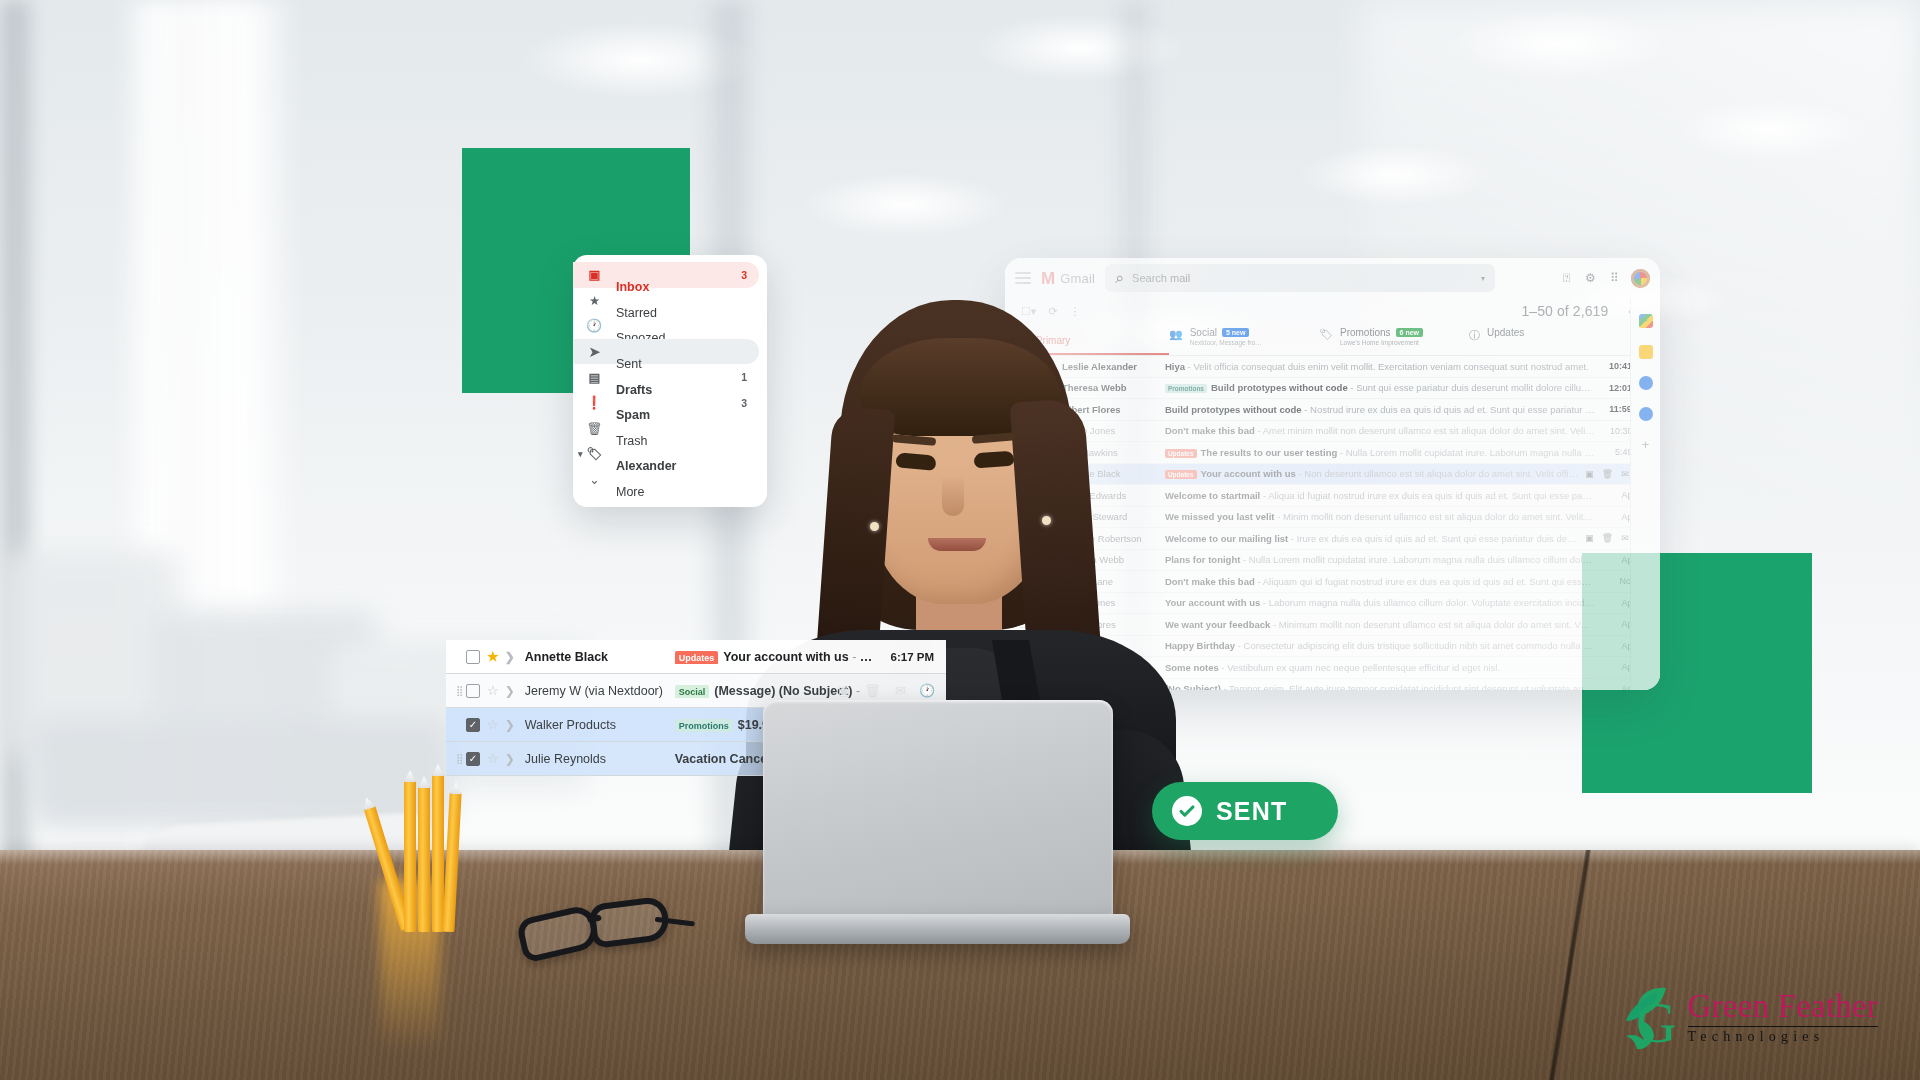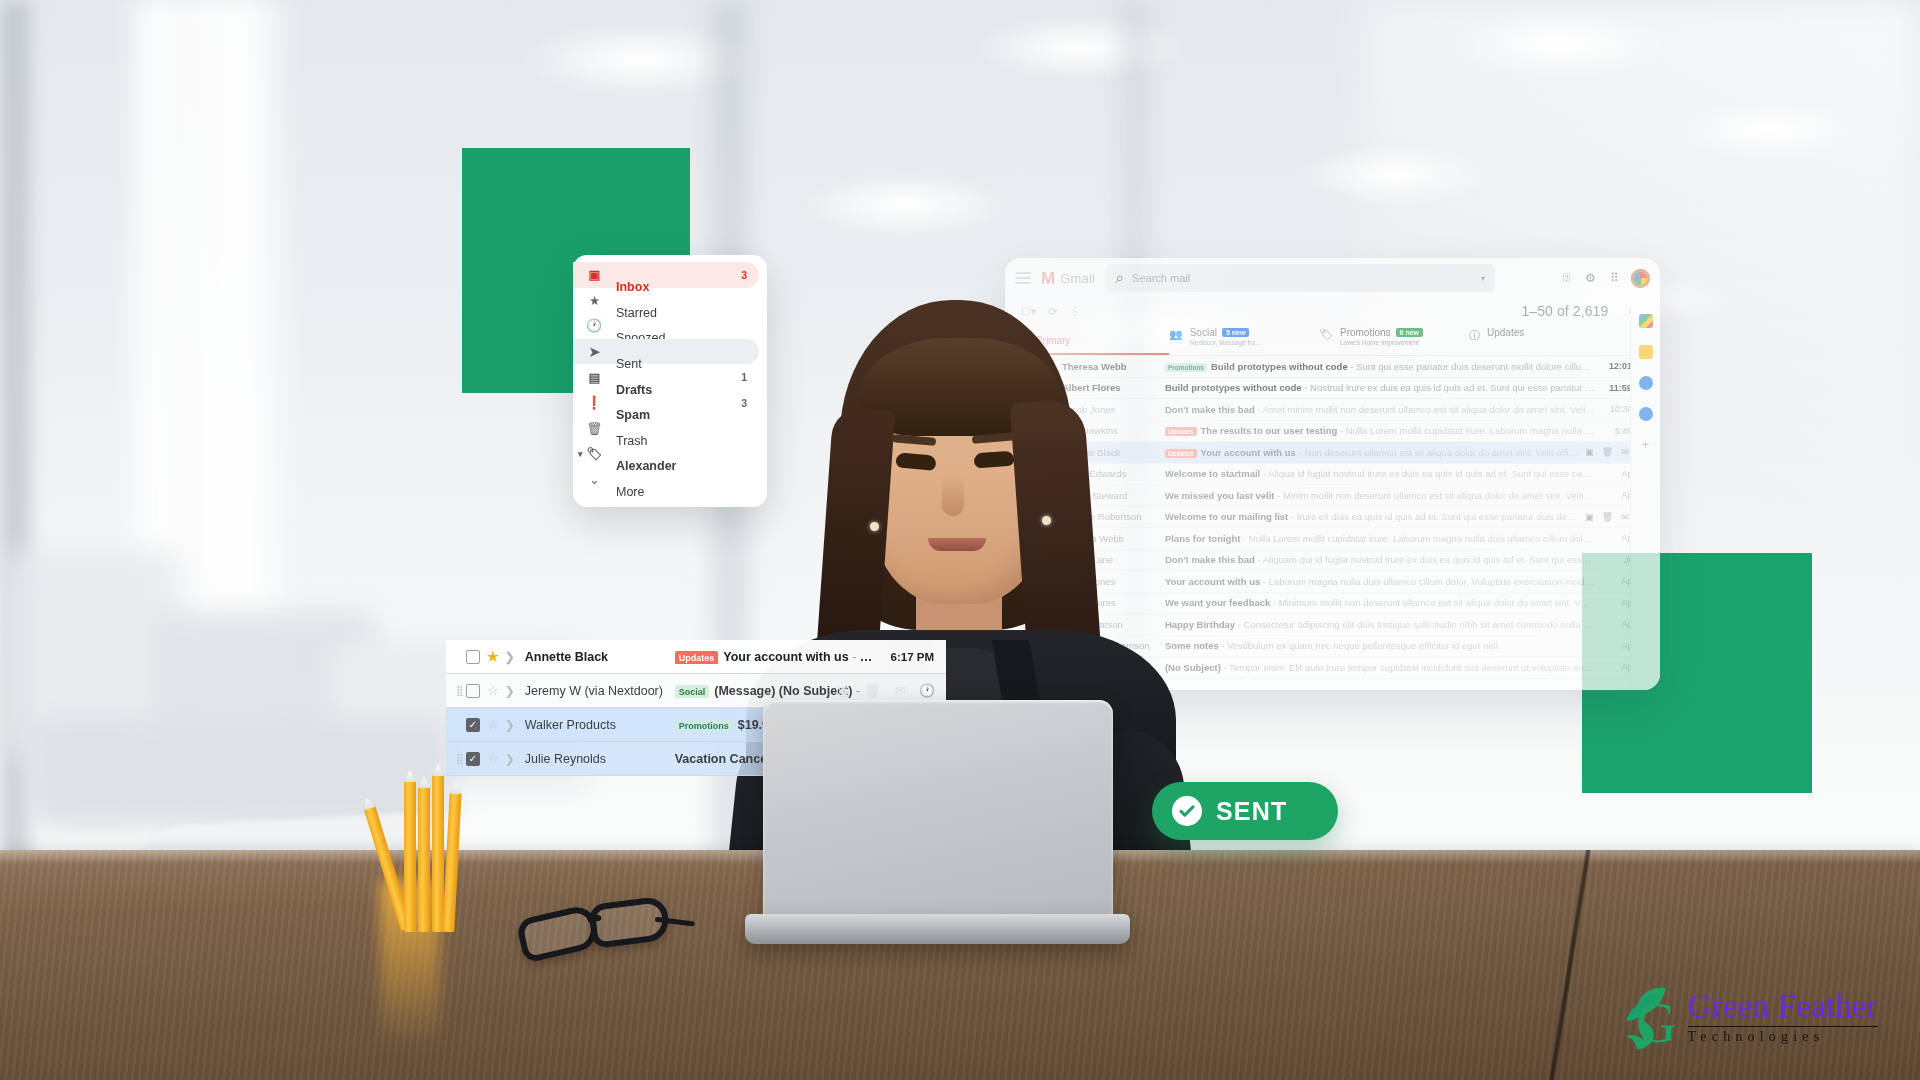--- a/index.html
+++ b/index.html
@@ -344,21 +344,21 @@
     width: 30px; height: 30px; border-radius:50%; background:#fff;
     display:flex; align-items:center; justify-content:center; flex:none;
   }
   #sent-check svg { width: 18px; height: 18px; }
   #sent-label { color:#fff; font-size: 25px; font-weight:700; letter-spacing: 1.2px; }
 
   
   #logo { position: absolute; right: 42px; bottom: 28px; display:flex; align-items:center; gap: 6px; }
   #logo-mark { width: 68px; height: 70px; position:relative; flex:none; }
   #logo-text { display:flex; flex-direction:column; }
-  #logo-title { font-family: "Liberation Serif", serif; font-size: 33px; color:#6d28d9; line-height: 1.05; letter-spacing:.2px; }
+  #logo-title { font-family: "Liberation Serif", serif; font-size: 33px; color:#be185d; line-height: 1.05; letter-spacing:.2px; }
   #logo-rule { height:1.5px; background:#121212; margin: 2px 0 2px; }
   #logo-sub { font-family:"Liberation Serif", serif; font-size: 14px; color:#121212; letter-spacing: 5.2px; }
 </style>
 </head>
 <body>
 
 <div id="bg-office"></div>
 <div id="bg-right-haze"></div>
 <div id="bg-furniture">
   <div class="blob" style="left:0;top:120px;width:180px;height:210px;background:#e7eaec;"></div>
@@ -442,20 +442,28 @@
             <span class="tab-label">Updates</span>
           </div>
         </div>
       </div>
     </div>
   <div id="gmail-list">
       <div class="gm-row unread">
         <span class="cbx"></span>
         <span class="star">☆</span>
         <span class="imp">❯</span>
+        <span class="sender">Leslie Alexander</span>
+        <span class="body"><b>Hiya</b><span> - Velit officia consequat duis enim velit mollit. Exercitation veniam consequat sunt nostrud amet.</span></span>
+        <span class="time">10:41 PM</span>
+      </div>
+      <div class="gm-row unread">
+        <span class="cbx"></span>
+        <span class="star">☆</span>
+        <span class="imp">❯</span>
         <span class="sender">Theresa Webb</span>
         <span class="body"><span class="gm-chip" style="background: rgb(207, 234, 227); color: rgb(42, 122, 108);">Promotions</span><b>Build prototypes without code</b><span> - Sunt qui esse pariatur duis deserunt mollit dolore cillum minim tempor</span></span>
         <span class="time">12:01 PM</span>
       </div>
       <div class="gm-row unread">
         <span class="cbx"></span>
         <span class="star">☆</span>
         <span class="imp">❯</span>
         <span class="sender">Albert Flores</span>
         <span class="body"><b>Build prototypes without code</b><span> - Nostrud irure ex duis ea quis id quis ad et. Sunt qui esse pariatur duis deserunt mol</span></span>
@@ -526,21 +534,21 @@
         <span class="sender">Theresa Webb</span>
         <span class="body"><b>Plans for tonight</b><span> - Nulla Lorem mollit cupidatat irure. Laborum magna nulla duis ullamco cillum dolor. Voluptate ex</span></span>
         <span class="time">Apr 25</span>
       </div>
       <div class="gm-row read">
         <span class="cbx"></span>
         <span class="star">☆</span>
         <span class="imp">❯</span>
         <span class="sender">Devon Lane</span>
         <span class="body"><b>Don't make this bad</b><span> - Aliquam qui id fugiat nostrud irure ex duis ea quis id quis ad et. Sunt qui esse pariatur duis de</span></span>
-        <span class="time">Jul 24</span>
+        <span class="time">Nov 24</span>
       </div>
       <div class="gm-row read">
         <span class="cbx"></span>
         <span class="star">☆</span>
         <span class="imp">❯</span>
         <span class="sender">Jacob Jones</span>
         <span class="body"><b>Your account with us</b><span> - Laborum magna nulla duis ullamco cillum dolor. Voluptate exercitation incididunt aliquip de</span></span>
         <span class="time">Apr 23</span>
       </div>
       <div class="gm-row read">

